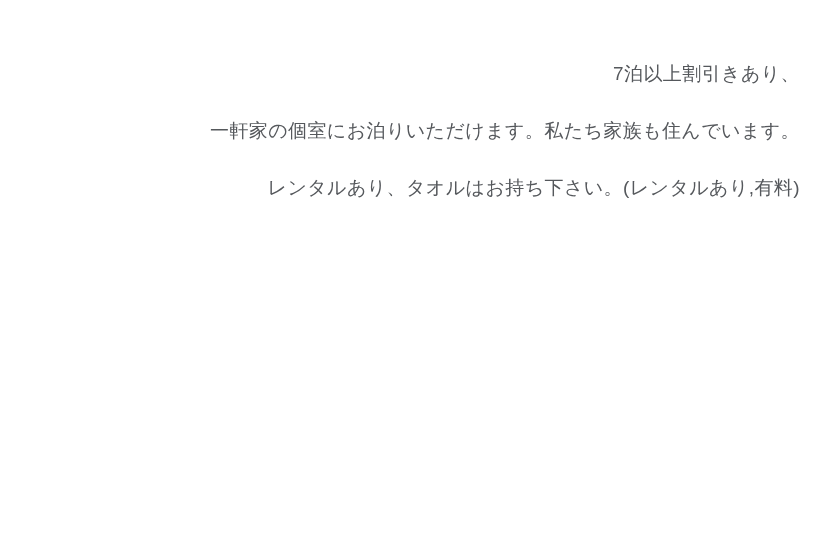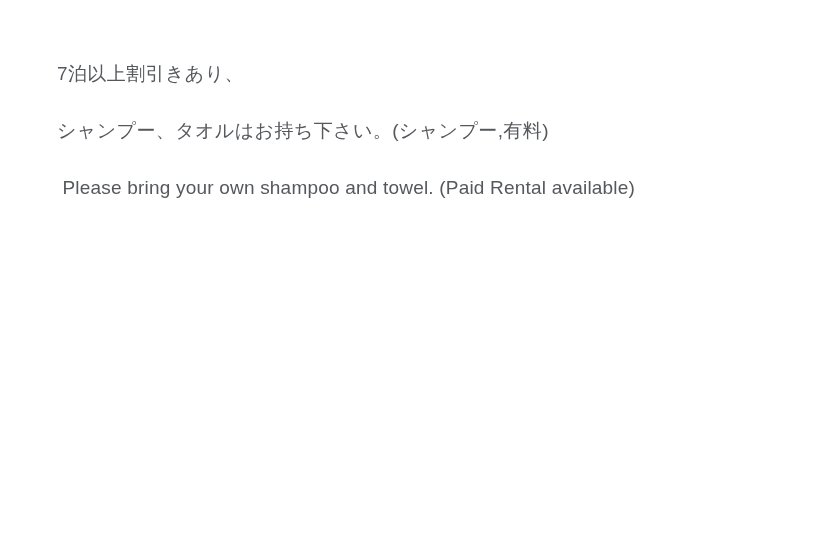--- a/index.html
+++ b/index.html
@@ -1,15 +1,15 @@
 <!DOCTYPE html>
 <html><head>
 <meta charset="utf-8">
 <style>
-  * { box-sizing: border-box; }
+  * { box-sizing: border-box; text-align: right; }
   html, body {
     margin: 0;
     padding: 0;
   }
   body {
     width: 820px;
     height: 560px;
     background: #ffffff;
     overflow: hidden;
     font-family: "Liberation Sans", sans-serif;
@@ -27,15 +27,15 @@
   }
   .description-line.ja {
     letter-spacing: 0.4px;
   }
 </style>
 </head>
 <body>
 
 <div class="description-block">
   <p class="description-line ja">7泊以上割引きあり、</p>
-  <p class="description-line ja">シャンプー、タオルはお持ち下さい。(シャンプー,有料)</p>
-  <p class="description-line en"> Please bring your own shampoo and towel. (Paid Rental available)</p>
+  <p class="description-line ja">一軒家の個室にお泊りいただけます。私たち家族も住んでいます。</p>
+  <p class="description-line ja">レンタルあり、タオルはお持ち下さい。(レンタルあり,有料)</p>
 </div>
 
 </body></html>

